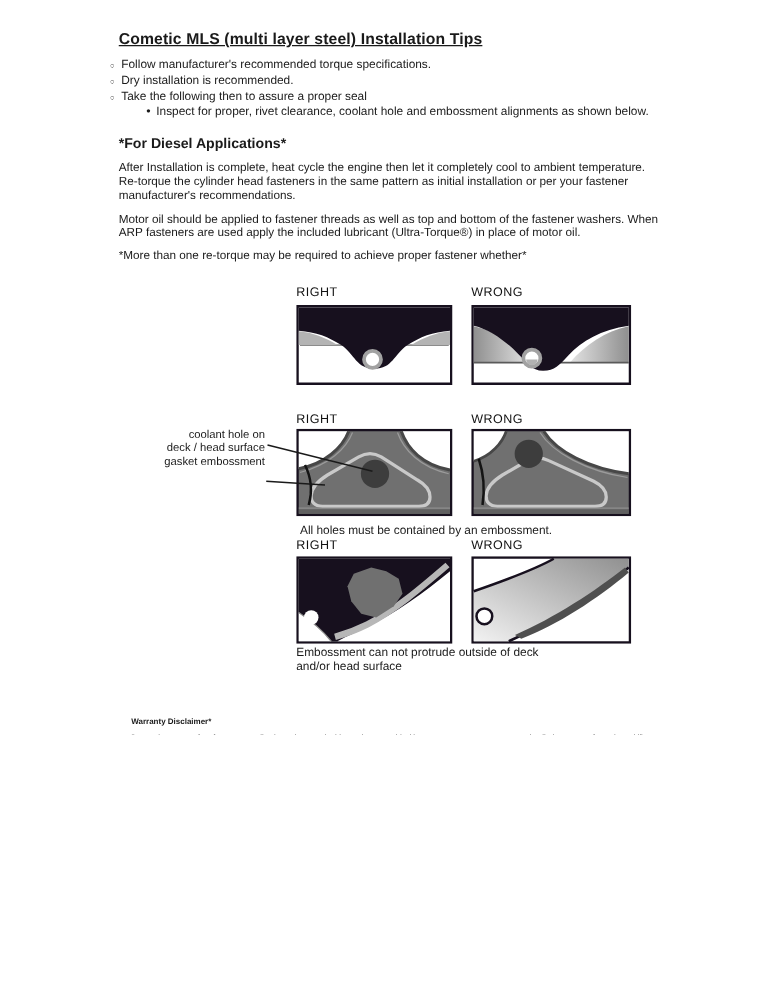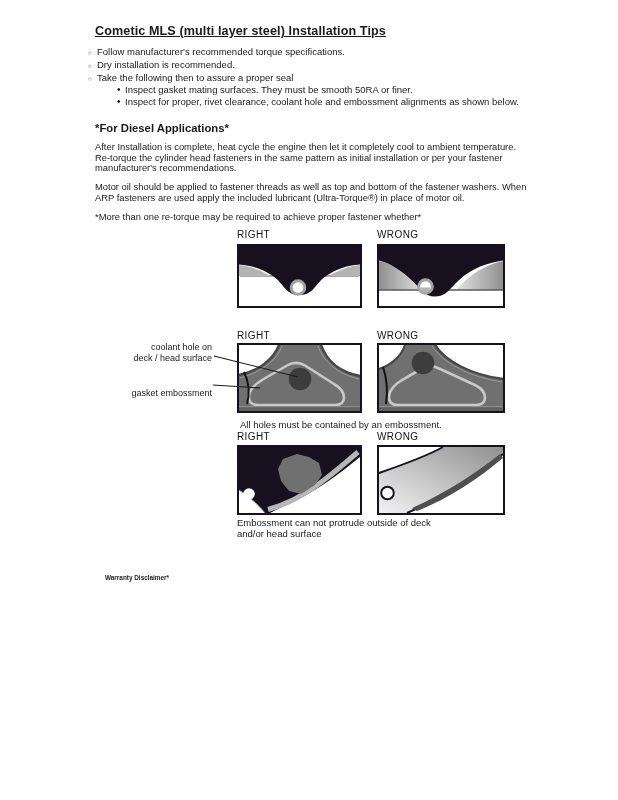--- a/index.html
+++ b/index.html
@@ -40,21 +40,20 @@
 <div class="page">
 
   <div class="intro">
     <h1 class="doc-title">Cometic MLS (multi layer steel) Installation Tips</h1>
     <ul class="blist">
       <li>Follow manufacturer's recommended torque specifications.</li>
       <li>Dry installation is recommended.</li>
       <li>Take the following then to assure a proper seal</li>
     </ul>
     <ul class="sublist">
-      <li>Inspect gasket mating surfaces.  They must be smooth 50RA or finer.</li>
       <li>Inspect for proper, rivet clearance, coolant hole and embossment alignments as shown below.</li>
     </ul>
     <h2 class="h2">*For Diesel Applications*</h2>
     <p class="para">After Installation is complete, heat cycle the engine then let it completely cool to ambient temperature. Re-torque the cylinder head fasteners in the same pattern as initial installation or per your fastener manufacturer's recommendations.</p>
     <p class="para">Motor oil should be applied to fastener threads as well as top and bottom of the fastener washers. When ARP fasteners are used apply the included lubricant (Ultra-Torque®) in place of motor oil.</p>
     <p class="para">*More than one re-torque may be required to achieve proper fastener whether*</p>
   </div>
 
   <div class="fig-label" style="left:237px;top:229px;width:125px;">RIGHT</div>
   <div class="fig-label" style="left:377px;top:229px;width:128px;">WRONG</div>
@@ -87,21 +86,21 @@
     <circle cx="48.5" cy="42.5" r="6.8" fill="#ffffff" stroke="#a2a2a2" stroke-width="3"></circle>
     <path d="M43.9,43.5 a4.6,4.6 0 0 0 9.2,0 Z" fill="#b2b2b2"></path>
   </svg>
 
 
   <div class="fig-label" style="left:237px;top:330px;width:125px;">RIGHT</div>
   <div class="fig-label" style="left:377px;top:330px;width:128px;">WRONG</div>
 
   <div class="ann" style="left:116px;top:342px;">coolant hole on
 deck / head surface</div>
-  <div class="ann" style="left:116px;top:388px;">gasket embossment</div>
+  <div class="ann" style="left:116px;top:364px;">gasket embossment</div>
 
   <svg class="figbox" style="left:237px;top:343px;" width="125" height="70" viewBox="0 0 125 70">
     <rect x="1" y="1" width="123" height="68" fill="#707070" stroke="#17101e" stroke-width="2"></rect>
     <path d="M2,2 H42 C37,15 23,28 2,32 Z" fill="#ffffff"></path>
     <path d="M42,2 C37,15 23,28 2,32" stroke="#474747" stroke-width="2.4" fill="none"></path>
     <path d="M45,3 C40,16 26,29 3,35" stroke="#9b9b9b" stroke-width="1" fill="none"></path>
     <path d="M84,2 H123 V33 C101,29 89,16 84,2 Z" fill="#ffffff"></path>
     <path d="M84,2 C89,16 101,29 123,33" stroke="#474747" stroke-width="2.4" fill="none"></path>
     <path d="M81,3 C86,17 99,31 122,36" stroke="#9b9b9b" stroke-width="1" fill="none"></path>
     <path d="M21,62 C14.5,62 11.5,58.5 12,53 C12.5,46.5 17,42 25,37 L50,22.5 C56,19 62,19 68,22.5 L97,41 C104,45 107,49.5 107,54.5 C107,59.5 104,62 98,62 Z" stroke="#c9c9c9" stroke-width="2.6" fill="none"></path>

